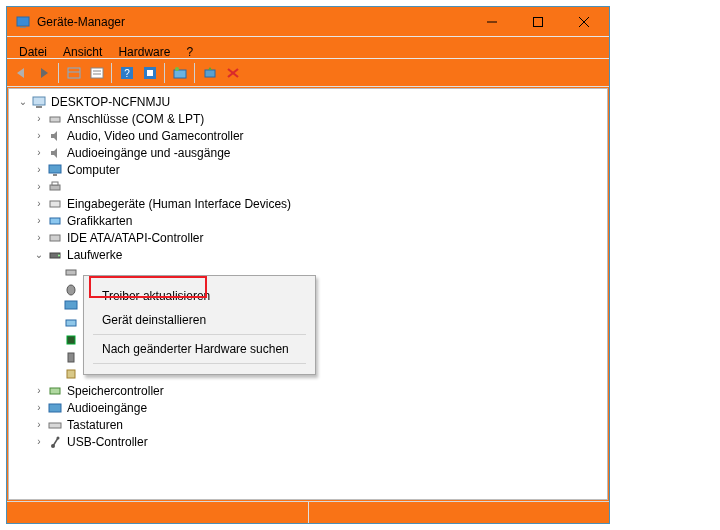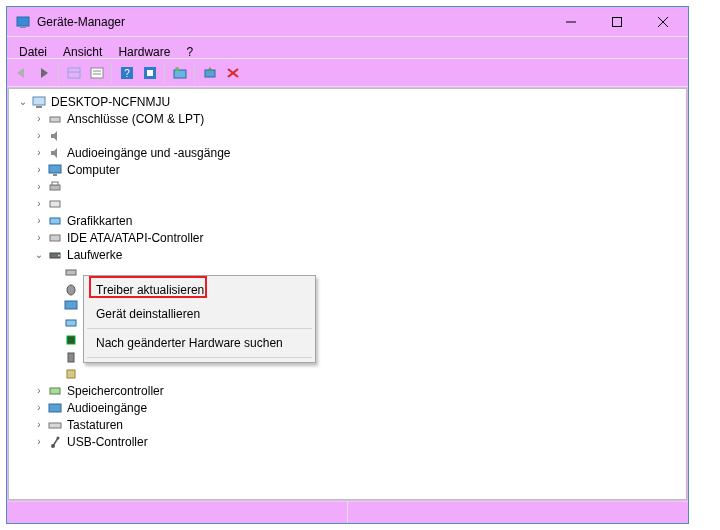--- a/index.html
+++ b/index.html
@@ -1,37 +1,37 @@
 <!DOCTYPE html>
 <html><head>
 <meta charset="utf-8">
 <style>
   * { box-sizing: border-box; font-family: "Segoe UI", Tahoma, sans-serif; }
   body { margin:0; padding:6px; background:#fff; }
-  .window { width:683px; height:518px; border:1px solid #4a90b8; background:#f0abfc; display:flex; flex-direction:column; }
+  .window { width:604px; height:518px; border:1px solid #4a90b8; background:#f97316; display:flex; flex-direction:column; }
   .titlebar { height:30px; display:flex; align-items:center; padding:0 2px 0 8px; border-bottom:1px solid #e6e6e6; }
   .title-icon { width:16px; height:16px; margin-right:6px; }
   .title-text { font-size:12px; color:#000; flex:1; }
   .win-btns { display:flex; height:100%; }
   .win-btn { width:46px; display:flex; align-items:center; justify-content:center; color:#222; font-size:13px; }
   .menubar { height:22px; display:flex; align-items:center; padding:0 4px; border-bottom:1px solid #e6e6e6; font-size:12px; }
   .menu-item { padding:2px 8px;margin-top:8px; }
   .toolbar { height:28px; display:flex; align-items:center; padding:0 2px; border-bottom:1px solid #e0e0e0; gap:0; }
   .tb-btn { width:23px; height:23px; display:flex; align-items:center; justify-content:center; }
   .tb-sep { width:1px; height:20px; background:#d0d0d0; margin:0 3px; }
   .tree-area { flex:1; overflow:auto; border:1px solid #bdbdbd; margin:1px; position:relative; background:#fff; }
   .tree { padding:4px 2px 4px 0; font-size:12px; color:#000; }
   .node { display:flex; align-items:center; height:17px; padding-left:0; white-space:nowrap; }
   .twisty { width:16px; height:16px; display:inline-flex; align-items:center; justify-content:center; color:#6a6a6a; font-size:10px; }
   .twisty.blank { visibility:hidden; }
   .nicon { width:16px; height:16px; margin-right:4px; display:inline-flex; align-items:center; justify-content:center; }
   .d1 { padding-left:6px; }
   .d2 { padding-left:22px; }
   .d3 { padding-left:38px; }
-  .context { position:absolute; left:74px; top:186px; width:233px; background:#f2f2f2; border:1px solid #a6a6a6; box-shadow:2px 3px 3px rgba(0,0,0,0.25); padding:2px; }
+  .context { position:absolute; left:74px; top:186px; width:233px; background:#f2f2f2; border:1px solid #a6a6a6; box-shadow:2px 3px 3px rgba(0,0,0,0.25); padding:8px; }
   .ctx-item { height:24px; display:flex; align-items:center; padding:0 10px; font-size:12px; color:#000; }
   .ctx-item.bold { font-weight:600; }
   .ctx-sep { height:1px; background:#d4d4d4; margin:2px 1px; }
   .redbox { position:absolute; left:80px; top:187px; width:118px; height:22px; border:2px solid #ec1c24; pointer-events:none; }
   .statusbar { height:22px; border-top:1px solid #d8d8d8; display:flex; }
   .status-pane { flex:1; border-right:1px solid #e0e0e0; }
   .status-pane:last-child { border-right:none; }
   svg { display:block; }
 </style>
 </head>
@@ -156,20 +156,21 @@
           </span>
           <span>Anschlüsse (COM &amp; LPT)</span>
         </div>
       <div class="node d2">
           <span class="twisty">›</span>
           <span class="nicon">
             <svg width="14" height="14">
               <path d="M3 5h3l3-3v10l-3-3H3z" fill="#8a8a8a"></path>
             </svg>
           </span>
+          <span>Audio, Video und Gamecontroller</span>
         </div>
       <div class="node d2">
           <span class="twisty">›</span>
           <span class="nicon">
             <svg width="14" height="14">
               <path d="M3 5h3l3-3v10l-3-3H3z" fill="#8a8a8a"></path>
             </svg>
           </span>
           <span>Audioeingänge und -ausgänge</span>
         </div>
@@ -192,20 +193,21 @@
             </svg>
           </span>
         </div>
       <div class="node d2">
           <span class="twisty">›</span>
           <span class="nicon">
             <svg width="14" height="14">
               <rect x="2" y="4" width="10" height="6" fill="#e6e6e6" stroke="#777"></rect>
             </svg>
           </span>
+          <span>Eingabegeräte (Human Interface Devices)</span>
         </div>
       <div class="node d2">
           <span class="twisty">›</span>
           <span class="nicon">
             <svg width="14" height="14">
               <rect x="2" y="4" width="10" height="6" fill="#8cc7ef" stroke="#2a6aa6"></rect>
             </svg>
           </span>
           <span>Grafikkarten</span>
         </div>

